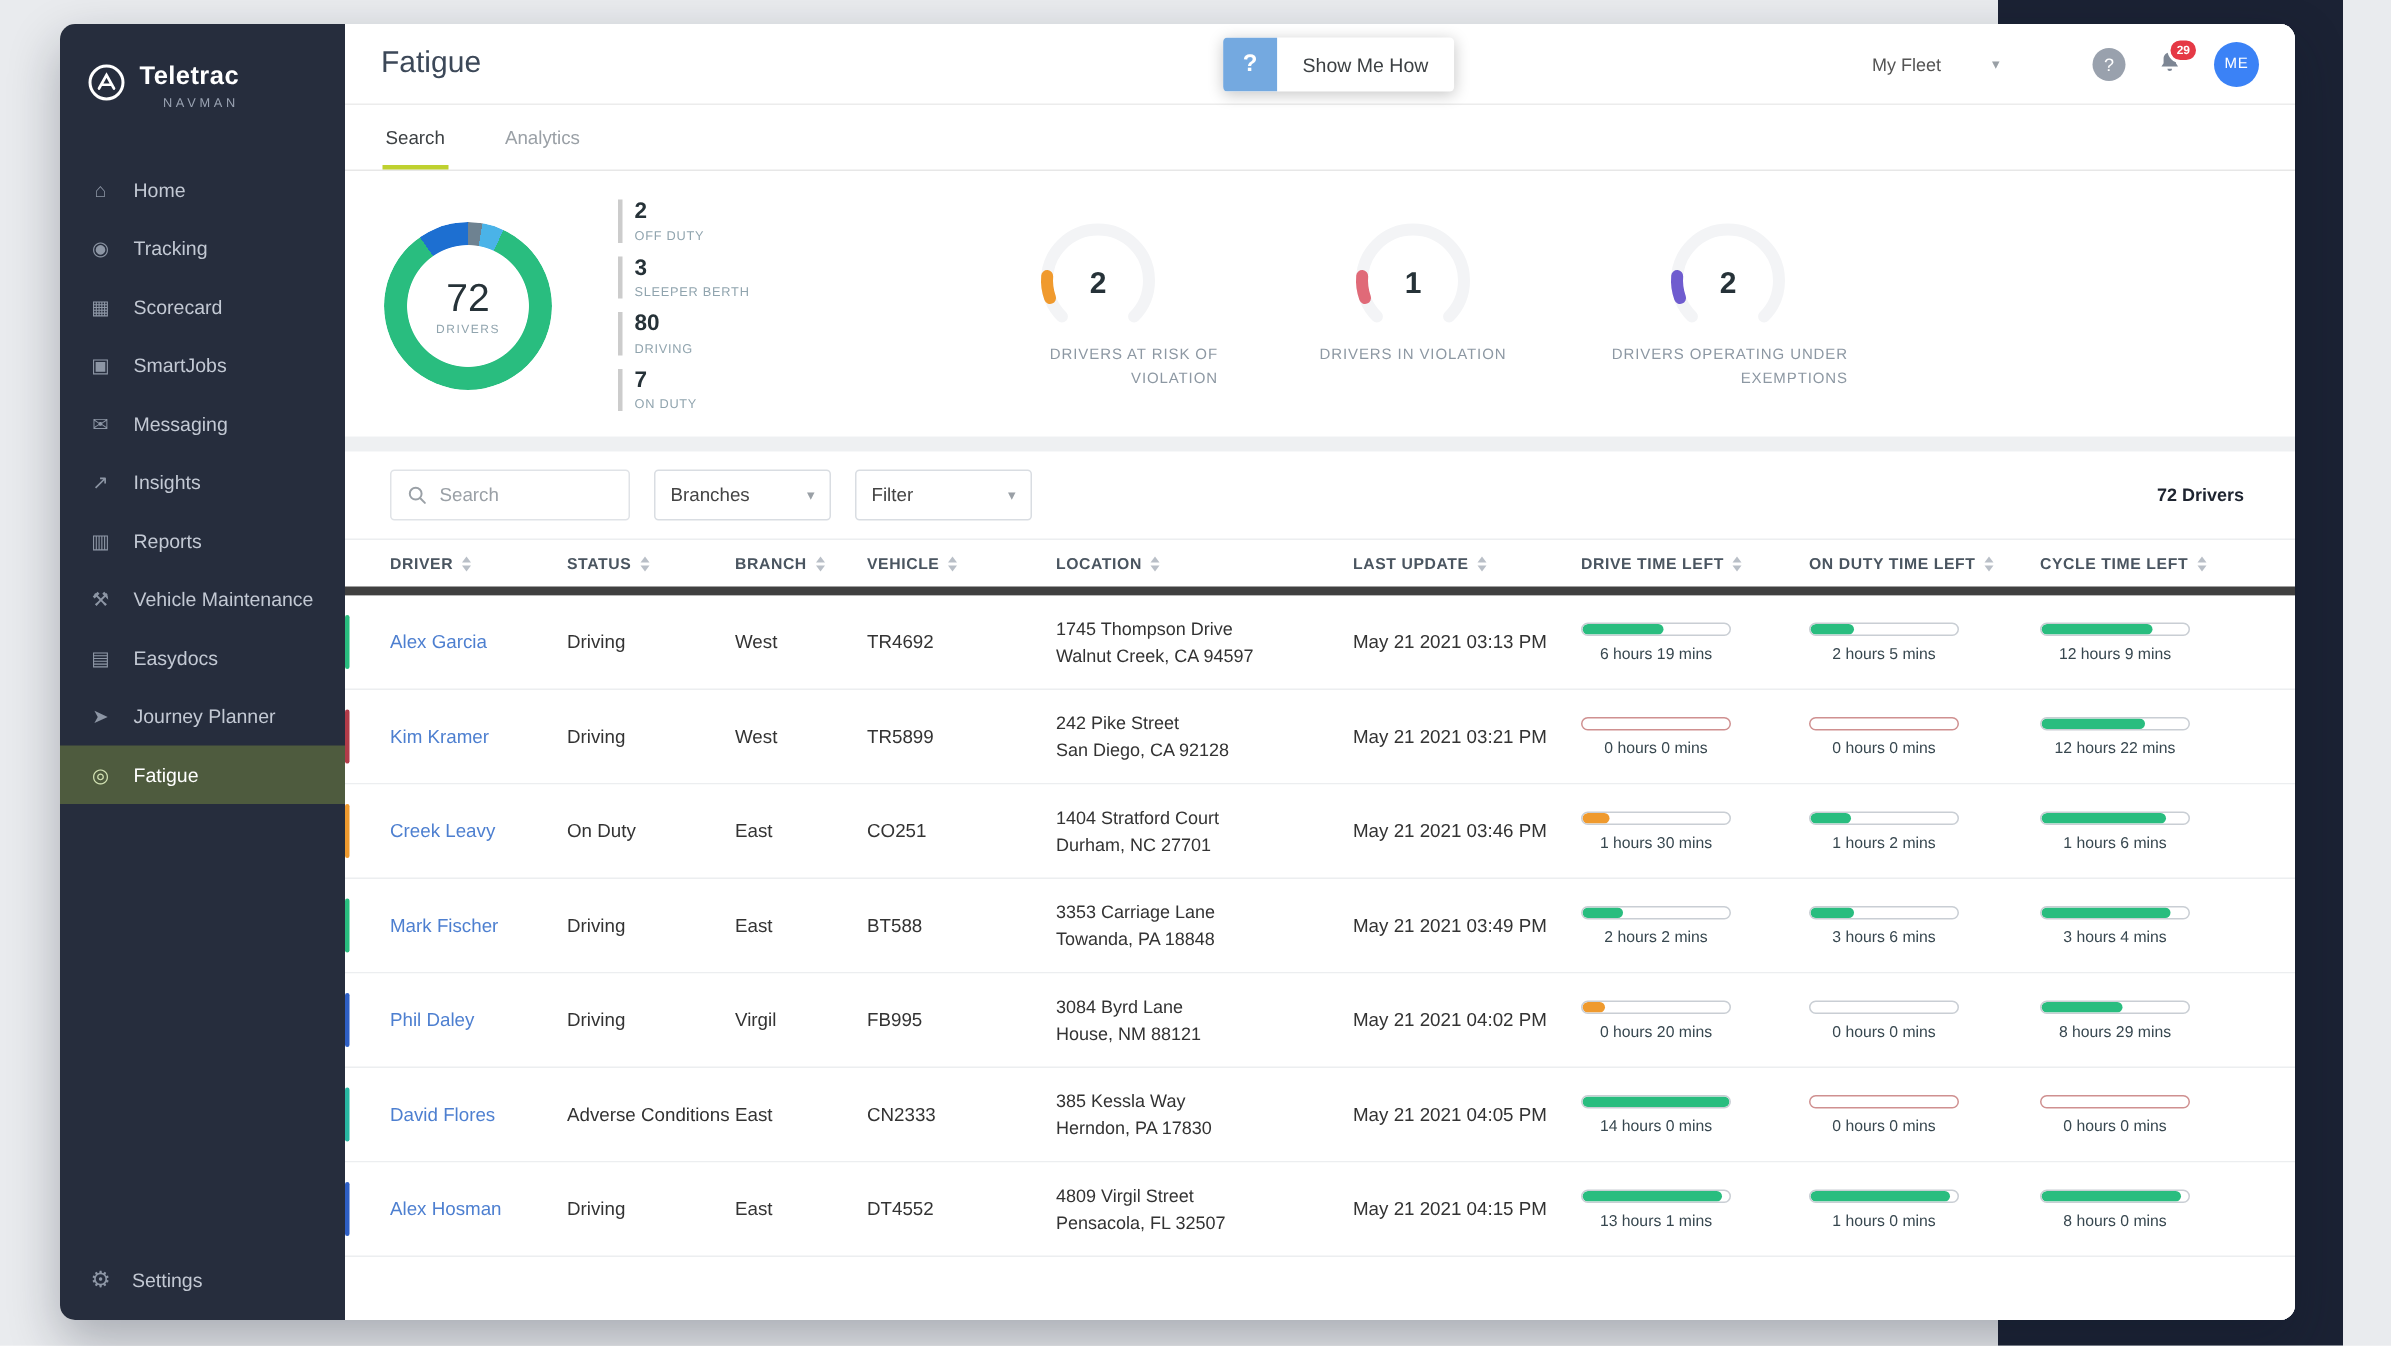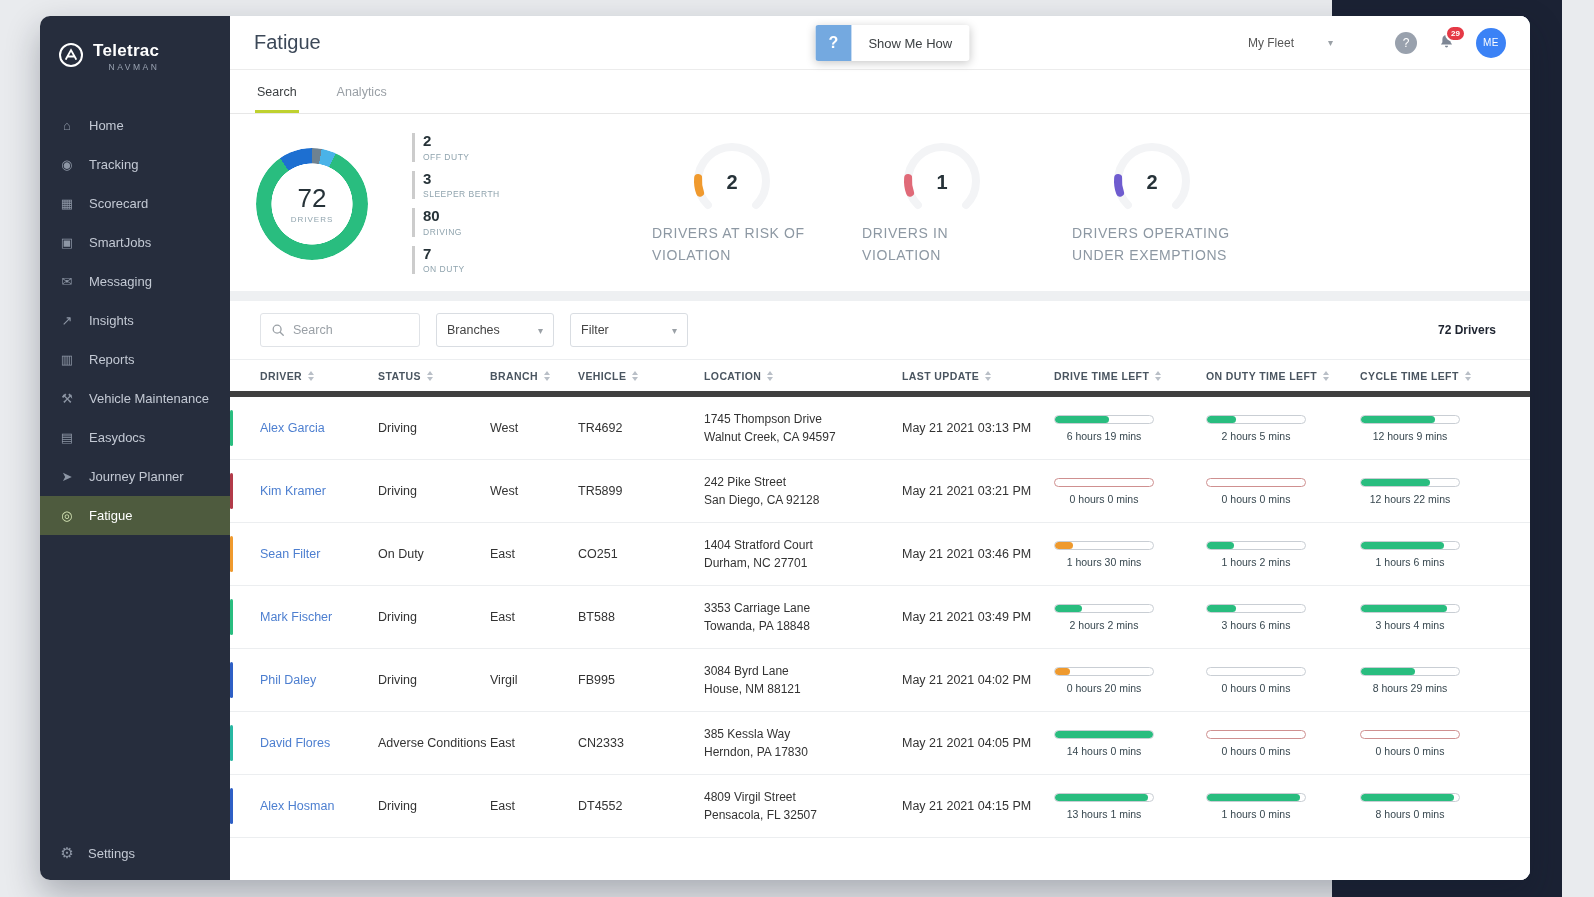--- a/index.html
+++ b/index.html
@@ -67,21 +67,21 @@
   .donut-value { font-size:26px; color:#263238; }
   .donut-label { font-size:8px; color:#90a4ae; letter-spacing:1px; margin-top:1px; }
   .legend { margin-left:44px; display:flex; flex-direction:column; gap:9px; width:150px; flex-shrink:0; }
   .legend-item { border-left:3px solid #ccc; padding-left:8px; }
   .legend-value { font-size:15px; font-weight:700; color:#263238; line-height:1.1; }
   .legend-label { font-size:8.5px; color:#90a4ae; letter-spacing:.5px; margin-top:2px; }
   .gauges { display:flex; margin-left:72px; gap:14px; }
   .gauge { width:196px; display:flex; flex-direction:column; align-items:center; }
   .gauge svg { width:150px; height:82px; }
   .gauge-num { font-size:20px; font-weight:700; fill:#263238; font-family:"Liberation Sans", sans-serif; }
-  .gauge-label { font-size:14px; color:#8d98a3; letter-spacing:.6px; text-align:left; line-height:1.55; max-width:160px; }
+  .gauge-label { font-size:10px; color:#8d98a3; letter-spacing:.6px; text-align:right; line-height:1.55; max-width:160px; }
 
   
   .panel { background:#fff; margin-top:10px; flex:1; display:flex; flex-direction:column; overflow:hidden; }
   .filterbar { display:flex; align-items:center; gap:16px; padding:12px 24px 12px 30px; flex-shrink:0; }
   .searchbox { display:flex; align-items:center; gap:8px; width:160px; height:34px;
     border:1px solid #e0e3e7; border-radius:3px; padding:0 10px; background:#fff; }
   .searchbox input { border:none; outline:none; font-size:12.5px; color:#333; width:112px;
     font-family:"Liberation Sans", sans-serif; }
   .searchbox input::placeholder { color:#9aa0a6; }
   .select { width:118px; height:34px; border:1px solid #d9dde2; border-radius:3px;
@@ -423,21 +423,21 @@
               </div>
               <div class="bar-wrap">
                 <div class="bar-track" style="border-color: rgb(201, 206, 212);">
                   <div class="bar-fill" style="width: 70%; background: rgb(41, 189, 127);"></div>
                 </div>
                 <div class="bar-label">12 hours 22 mins</div>
               </div>
             </div>
             <div class="grid-cols row">
               <div class="edge" style="background: rgb(239, 154, 46);"></div>
-              <div class="driver-link">Sean Filter</div>
+              <div class="driver-link">Creek Leavy</div>
               <div class="cell">On Duty</div>
               <div class="cell">East</div>
               <div class="cell">CO251</div>
               <div class="loc">
                 <div>1404  Stratford Court</div>
                 <div>Durham, NC 27701</div>
               </div>
               <div class="cell">May 21 2021 03:46 PM</div>
               <div class="bar-wrap">
                 <div class="bar-track" style="border-color: rgb(201, 206, 212);">

